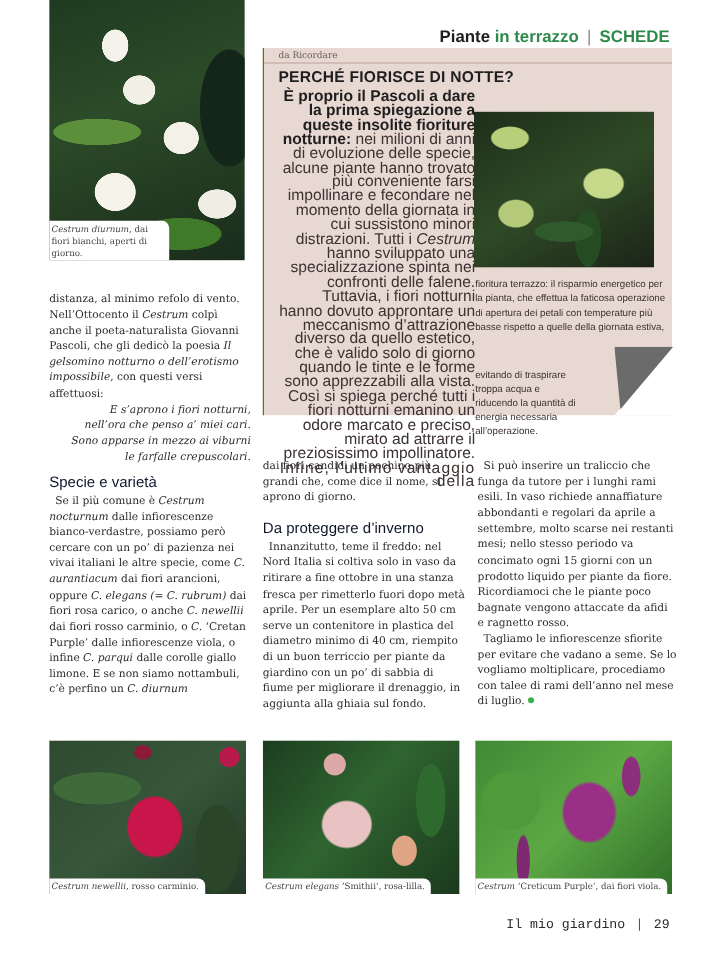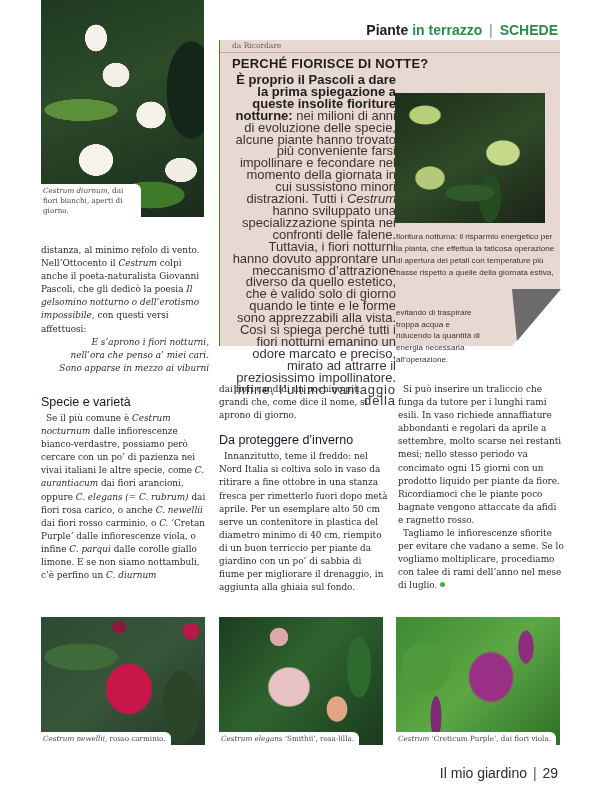--- a/index.html
+++ b/index.html
@@ -138,21 +138,21 @@
     background:
       radial-gradient(ellipse 40px 45px at 95px 60px, #9a2f86 52%, transparent 58%),
       radial-gradient(ellipse 10px 38px at 40px 100px, #7e2a72 52%, transparent 58%),
       radial-gradient(ellipse 14px 30px at 130px 30px, #8c2e7c 52%, transparent 58%),
       radial-gradient(ellipse 40px 40px at 30px 50px, #4f9a3a 60%, transparent 62%),
       linear-gradient(135deg, #3f8a34 0%, #5ca844 50%, #2f6e28 100%);
   }
 
   .footer {
     position: absolute; right: 46px; top: 765px;
-    font-family: Liberation Sans, sans-serif; font-size: 14px; color: #2b2b2b; white-space: nowrap;
+    font-family: Liberation Mono, monospace; font-size: 11px; color: #2b2b2b; white-space: nowrap;
   }
   .footer .f-sep { margin: 0 2px; color: #555; }
 </style>
 </head>
 <body>
 
 <div class="header">
   <span class="h-dark">Piante</span>
   <span class="h-green">in terrazzo</span>
   <span class="h-sep">|</span>
@@ -171,41 +171,42 @@
   <div class="kicker-line"></div>
   <div class="title">PERCHÉ FIORISCE DI NOTTE?</div>
   <div class="body-left">
     <p>
       <b>È proprio il Pascoli a dare la prima spiegazione a queste insolite fioriture notturne:</b><span> nei milioni di anni di evoluzione delle specie, alcune piante hanno trovato più conveniente farsi impollinare e fecondare nel momento della giornata in cui sussistono minori distrazioni. Tutti i </span><i>Cestrum</i><span> hanno sviluppato una specializzazione spinta nei confronti delle falene.</span>
     </p>
     <p>Tuttavia, i fiori notturni hanno dovuto approntare un meccanismo d’attrazione diverso da quello estetico, che è valido solo di giorno quando le tinte e le forme sono apprezzabili alla vista. Così si spiega perché tutti i fiori notturni emanino un odore marcato e preciso, mirato ad attrarre il preziosissimo impollinatore.</p>
     <p class="spaced">Infine, l’ultimo vantaggio della</p>
   </div>
   <div class="body-right">
-    <span>fioritura notturna: il risparmio energetico per la pianta, che effettua la faticosa operazione di apertura dei petali con temperature più basse rispetto a quelle della giornata estiva,</span>
+    <span>fioritura terrazzo: il risparmio energetico per la pianta, che effettua la faticosa operazione di apertura dei petali con temperature più basse rispetto a quelle della giornata estiva,</span>
     <span class="short">evitando di traspirare troppa acqua e riducendo la quantità di energia necessaria all’operazione.</span>
   </div>
   <svg class="fold" style="left:292px; top:249px;" viewBox="0 0 49 57">
     <polygon points="49,0 0,57 49,57" fill="#ffffff"></polygon>
     <polygon points="0,0 49,0 5,52" fill="#6b6b6b"></polygon>
   </svg>
 </div>
 
 <div class="photo" id="photo-box">
   <div class="photo-bg"></div>
 </div>
 
 <div class="col" id="col1-top">
   <p>
     <span>distanza, al minimo refolo di vento. Nell’Ottocento il </span><i>Cestrum</i><span> colpì anche il poeta-naturalista Giovanni Pascoli, che gli dedicò la poesia </span><i>Il gelsomino notturno o dell’erotismo impossibile</i><span>, con questi versi affettuosi:</span>
   </p>
   <div class="poem">
     <span>E s’aprono i fiori notturni,</span>
     <span>nell’ora che penso a’ miei cari.</span>
     <span>Sono apparse in mezzo ai viburni</span>
+    <span>le farfalle crepuscolari.</span>
   </div>
 </div>
 
 <div class="col" id="col1-bottom">
   <h2>Specie e varietà</h2>
   <p class="indent">
     <span>Se il più comune è </span><i>Cestrum nocturnum</i><span> dalle infiorescenze bianco-verdastre, possiamo però cercare con un po’ di pazienza nei vivai italiani le altre specie, come </span><i>C. aurantiacum</i><span> dai fiori arancioni, oppure </span><i>C. elegans (= C. rubrum)</i><span> dai fiori rosa carico, o anche </span><i>C. newellii</i><span> dai fiori rosso carminio, o </span><i>C.</i><span> ‘Cretan Purple’ dalle infiorescenze viola, o infine </span><i>C. parqui</i><span> dalle corolle giallo limone. E se non siamo nottambuli, c’è perfino un </span><i>C. diurnum</i>
   </p>
 </div>
 

